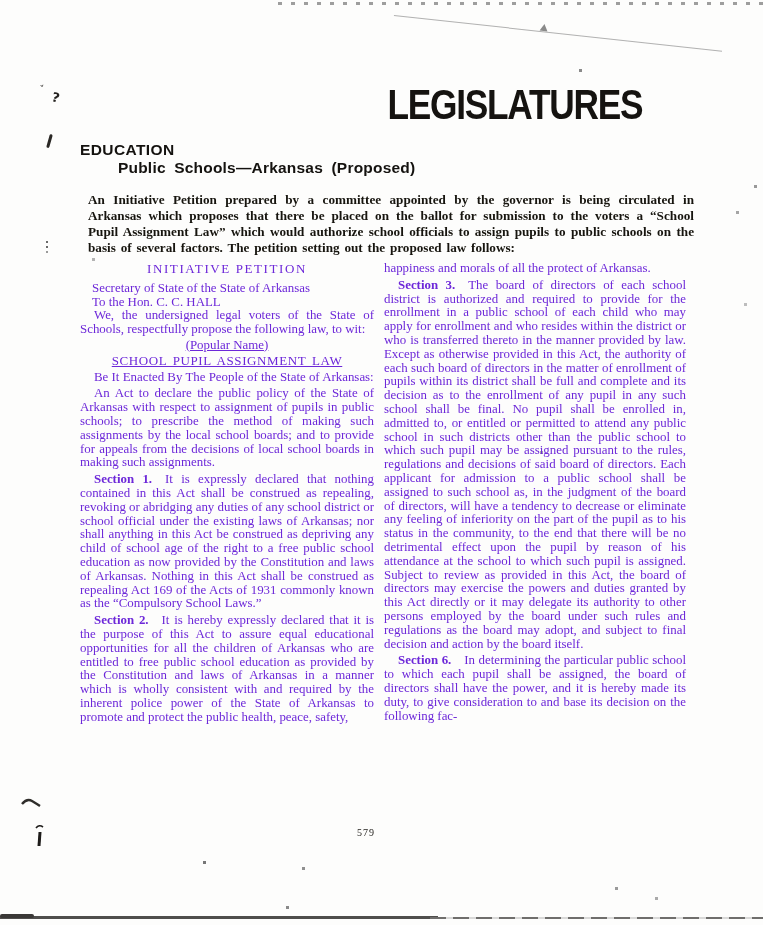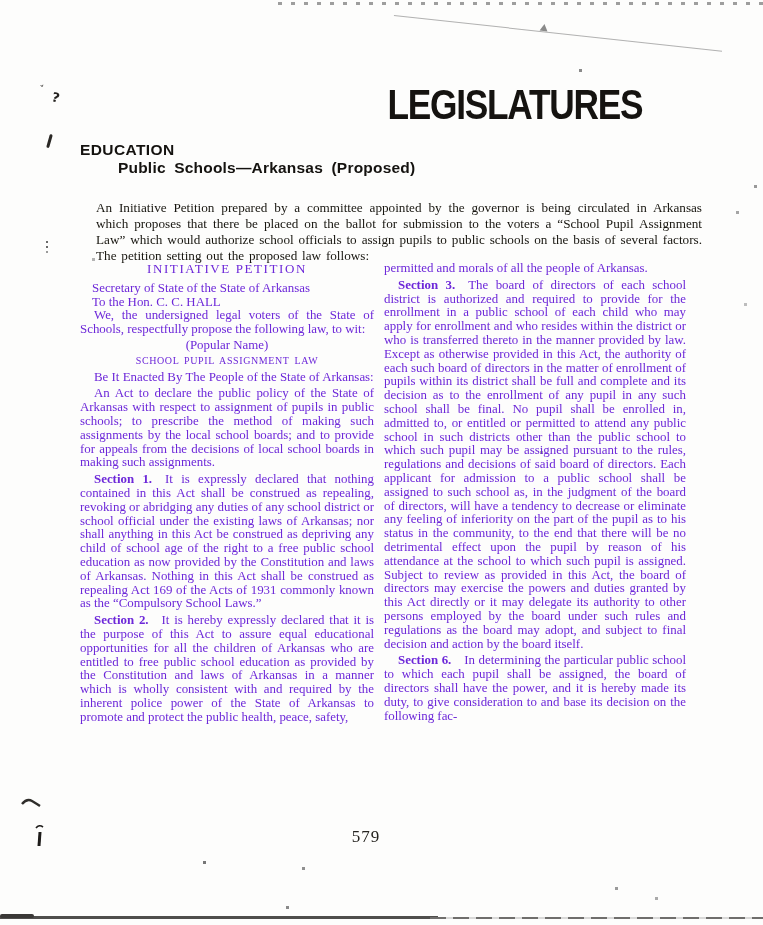--- a/index.html
+++ b/index.html
@@ -38,39 +38,39 @@
     font-family:"Liberation Sans",sans-serif;font-weight:700;font-size:42px;line-height:1;
     letter-spacing:-1.5px;color:#151310;transform:scaleX(.84);transform-origin:100% 50%;
     white-space:nowrap;
   }
   .kicker{position:absolute;left:80px;top:141px;
     font-family:"Liberation Sans",sans-serif;font-weight:700;font-size:15.5px;
     letter-spacing:.4px;color:#14120f;}
   .subhead{position:absolute;left:80px;top:159px;
     font-family:"Liberation Sans",sans-serif;font-weight:700;font-size:15.5px;
     letter-spacing:.2px;word-spacing:4px;color:#14120f;margin-left:38px;}
-  .lede{position:absolute;left:80px;top:184px;width:606px;margin:16px;
-    font-weight:400;font-size:13.2px;line-height:16.1px;text-align:justify;
+  .lede{position:absolute;left:80px;top:184px;width:606px;margin:8px;
+    font-weight:700;font-size:13.2px;line-height:16.1px;text-align:justify;
     word-spacing:1.5px;color:#17150f;}
   
   .columns{position:absolute;left:80px;top:262px;width:606px;height:562px;
     display:flex;gap:10px;font-size:12.9px;line-height:13.8px;color:#6d28d9;}
   .col{text-align:justify;}
   .col-left{width:294px;flex:0 0 294px;}
   .col-right{width:302px;flex:0 0 302px;}
   .col p{margin:0;}
   .chead{margin:0 0 6px;font-weight:400;text-align:center;letter-spacing:1.6px;font-size:13px;}
   .sal{text-indent:12px;text-align:left;}
   .ind{text-indent:14px;}
   .sp{margin-top:3px !important;}
-  .cline{text-align:center;margin-top:2px !important;}
-  .caps{letter-spacing:.6px;word-spacing:2px;font-size:10px;margin-top:1px !important;}
+  .cline{text-align:center;margin-top:2px !important;text-decoration:underline;}
+  .caps{letter-spacing:.6px;word-spacing:2px;font-size:13px;margin-top:1px !important;}
   .seclab{font-weight:700;margin-right:13px;}
   .pagenum{position:absolute;left:336px;top:827px;width:60px;text-align:center;
-    font-size:17px;letter-spacing:1px;color:#262420;}
+    font-size:10px;letter-spacing:1px;color:#262420;}
 </style>
 </head>
 <body>
 
 <div class="page">
 
   <div class="top-dots"></div>
   <div class="scan-line"></div>
   <div class="scan-caret"></div>
   <div class="bottom-line-dark"></div>
@@ -105,20 +105,20 @@
       <p class="sal">To the Hon. C. C. HALL</p>
       <p class="ind">We, the undersigned legal voters of the State of Schools, respectfully propose the following law, to wit:</p>
       <p class="cline">(Popular Name)</p>
       <p class="cline caps">SCHOOL PUPIL ASSIGNMENT LAW</p>
       <p class="ind sp">Be It Enacted By The People of the State of Arkansas:</p>
       <p class="ind sp">An Act to declare the public policy of the State of Arkansas with respect to assignment of pupils in public schools; to prescribe the method of making such assignments by the local school boards; and to provide for appeals from the decisions of local school boards in making such assignments.</p>
       <p class="ind sp"><b class="seclab">Section 1.</b><span>It is expressly declared that nothing contained in this Act shall be construed as repealing, revoking or abridging any duties of any school district or school official under the existing laws of Arkansas; nor shall anything in this Act be construed as depriving any child of school age of the right to a free public school education as now provided by the Constitution and laws of Arkansas.  Nothing in this Act shall be construed as repealing Act 169 of the Acts of 1931 commonly known as the “Compulsory School Laws.”</span></p>
       <p class="ind sp"><b class="seclab">Section 2.</b><span>It is hereby expressly declared that it is the purpose of this Act to assure equal educational opportunities for all the children of Arkansas who are entitled to free public school education as provided by the Constitution and laws of Arkansas in a manner which is wholly consistent with and required by the inherent police power of the State of Arkansas to promote and protect the public health, peace, safety,</span></p>
     </div>
     <div class="col col-right">
-      <p>permitted and morals of all the people of Arkansas.</p>
+      <p>happiness and morals of all the protect of Arkansas.</p>
       <p class="ind sp"><b class="seclab">Section 3.</b><span>The board of directors of each school district is authorized and required to provide for the enrollment in a public school of each child who may apply for enrollment and who resides within the district or who is transferred thereto in the manner provided by law.  Except as otherwise provided in this Act, the authority of each such board of directors in the matter of enrollment of pupils within its district shall be full and complete and its decision as to the enrollment of any pupil in any such school shall be final.  No pupil shall be enrolled in, admitted to, or entitled or permitted to attend any public school in such districts other than the public school to which such pupil may be assigned pursuant to the rules, regulations and decisions of said board of directors.  Each applicant for admission to a public school shall be assigned to such school as, in the judgment of the board of directors, will have a tendency to decrease or eliminate any feeling of inferiority on the part of the pupil as to his status in the community, to the end that there will be no detrimental effect upon the pupil by reason of his attendance at the school to which such pupil is assigned.  Subject to review as provided in this Act, the board of directors may exercise the powers and duties granted by this Act directly or it may delegate its authority to other persons employed by the board under such rules and regulations as the board may adopt, and subject to final decision and action by the board itself.</span></p>
       <p class="ind sp"><b class="seclab">Section 6.</b><span>In determining the particular public school to which each pupil shall be assigned, the board of directors shall have the power, and it is hereby made its duty, to give consideration to and base its decision on the following fac-</span></p>
     </div>
   </div>
 
   <div class="pagenum">579</div>
 </div>
 
 </body></html>

